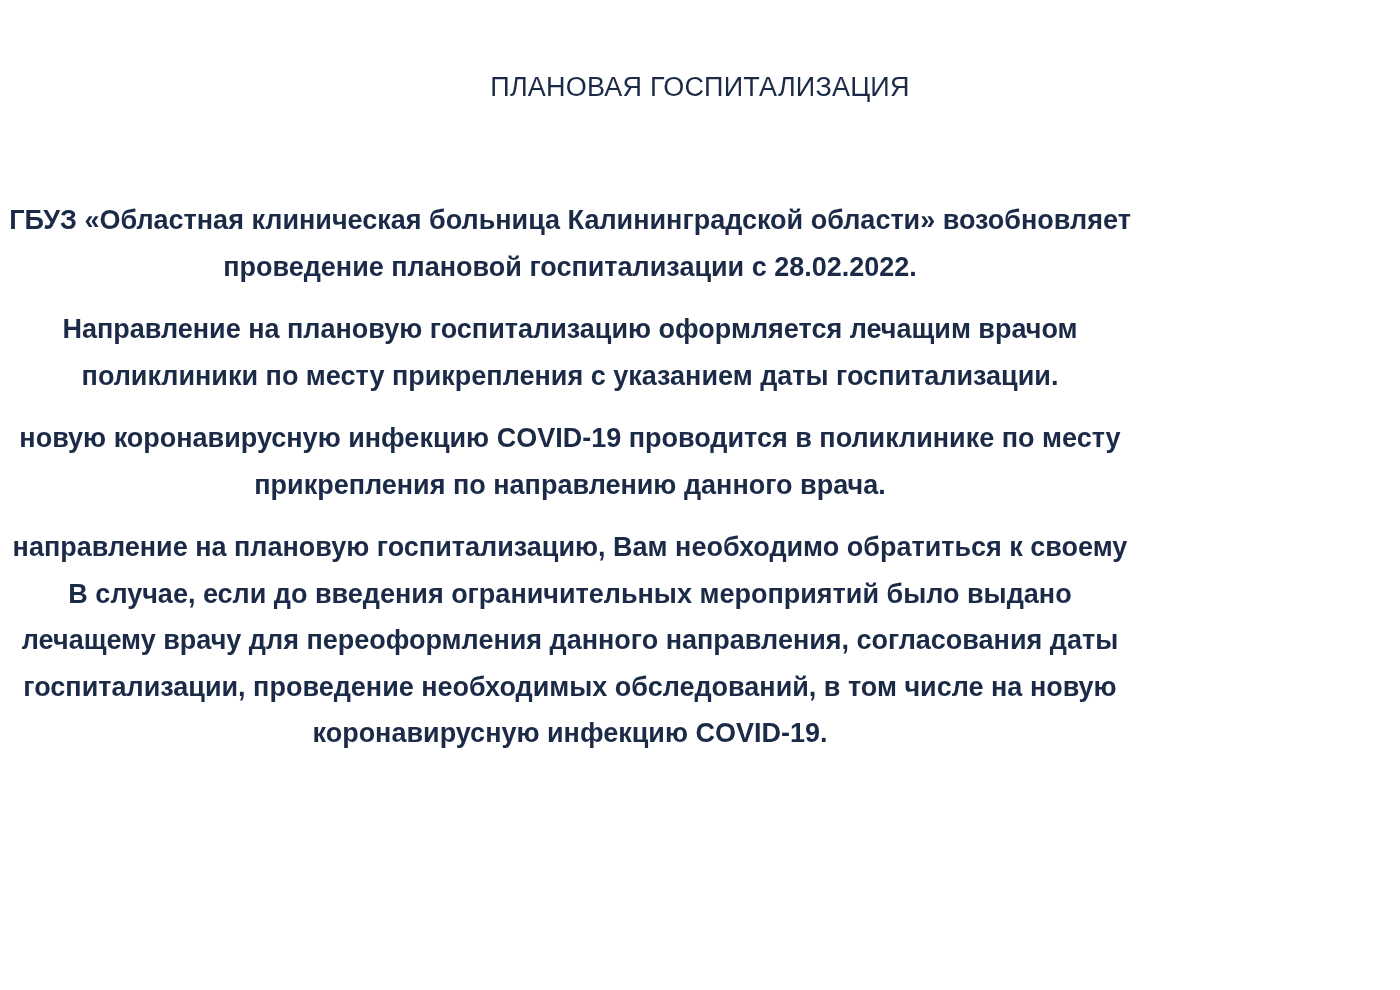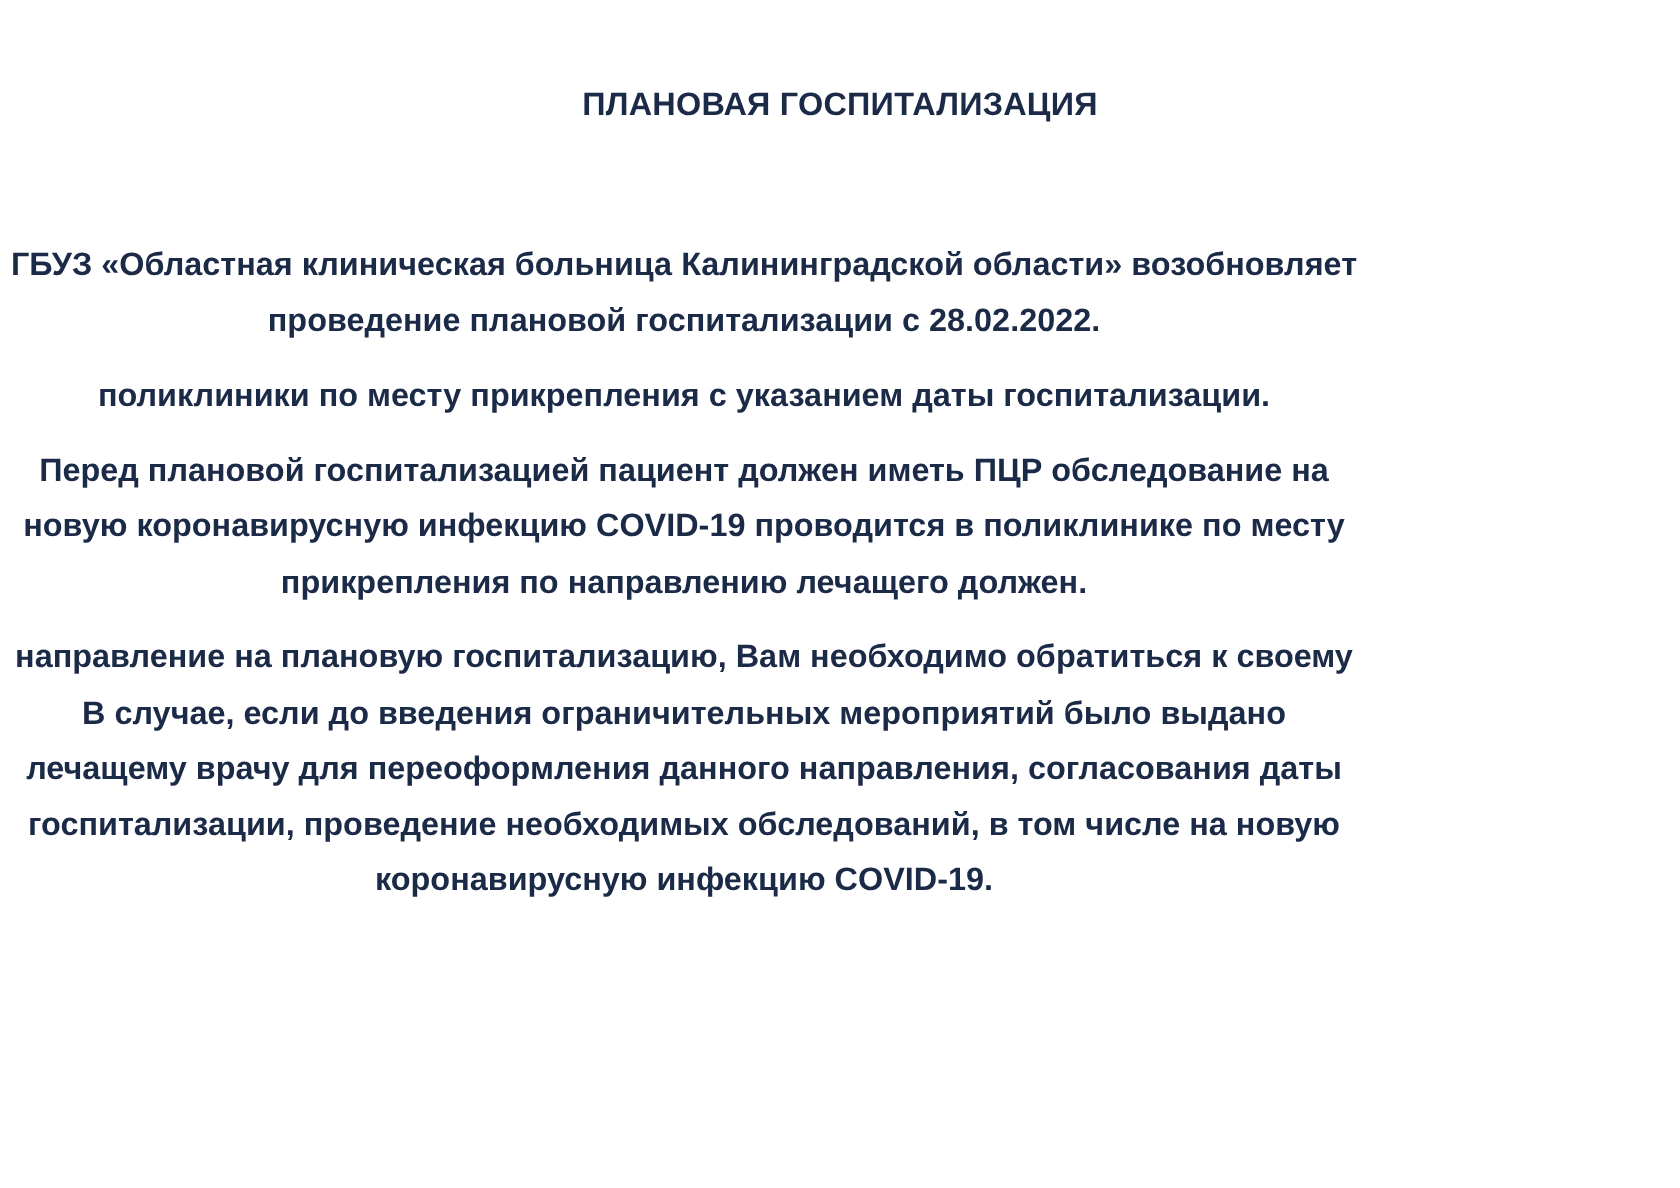--- a/index.html
+++ b/index.html
@@ -4,46 +4,46 @@
   <style>
     html, body { margin: 0; padding: 0; }
     body {
       width: 1400px; height: 990px; background: #ffffff; overflow: hidden;
       font-family: "Liberation Sans", "DejaVu Sans", sans-serif;
       color: #1b2a47;
       position: relative;
     }
     .title {
       position: absolute; top: 72px; left: 0; width: 1400px;
-      text-align: center; font-weight: bold; font-size: 27px; letter-spacing: 0.2px;
+      text-align: center; font-weight: normal; font-size: 27px; letter-spacing: 0.2px;
     }
     .content {
       position: absolute; top: 197px; left: 0; width: 1140px; text-align: center;
       font-weight: bold; font-size: 27px;
     }
     .para { margin: 0 0 16px 0; }
     .line { display: block; line-height: 46.5px; white-space: nowrap; }
   </style>
 </head>
 <body>
 
 <div class="title">ПЛАНОВАЯ ГОСПИТАЛИЗАЦИЯ</div>
 
 <div class="content">
   <p class="para">
     <span class="line">ГБУЗ «Областная клиническая больница Калининградской области»  возобновляет</span>
     <span class="line">проведение плановой госпитализации с 28.02.2022.</span>
   </p>
   <p class="para">
+    <span class="line">Направление на плановую госпитализацию оформляется лечащим врачом</span>
     <span class="line">поликлиники по месту прикрепления с указанием даты госпитализации.</span>
   </p>
   <p class="para">
-    <span class="line">Перед плановой госпитализацией пациент должен иметь ПЦР обследование на</span>
     <span class="line">новую коронавирусную инфекцию COVID-19 проводится в поликлинике по месту</span>
-    <span class="line">прикрепления по направлению лечащего должен.</span>
+    <span class="line">прикрепления по направлению данного врача.</span>
   </p>
   <p class="para">
     <span class="line">направление на плановую госпитализацию, Вам необходимо обратиться к своему</span>
     <span class="line">В случае, если до введения ограничительных мероприятий было выдано</span>
     <span class="line">лечащему врачу для переоформления данного направления, согласования даты</span>
     <span class="line">госпитализации, проведение необходимых обследований, в том числе на новую</span>
     <span class="line">коронавирусную инфекцию COVID-19.</span>
   </p>
 </div>
 

